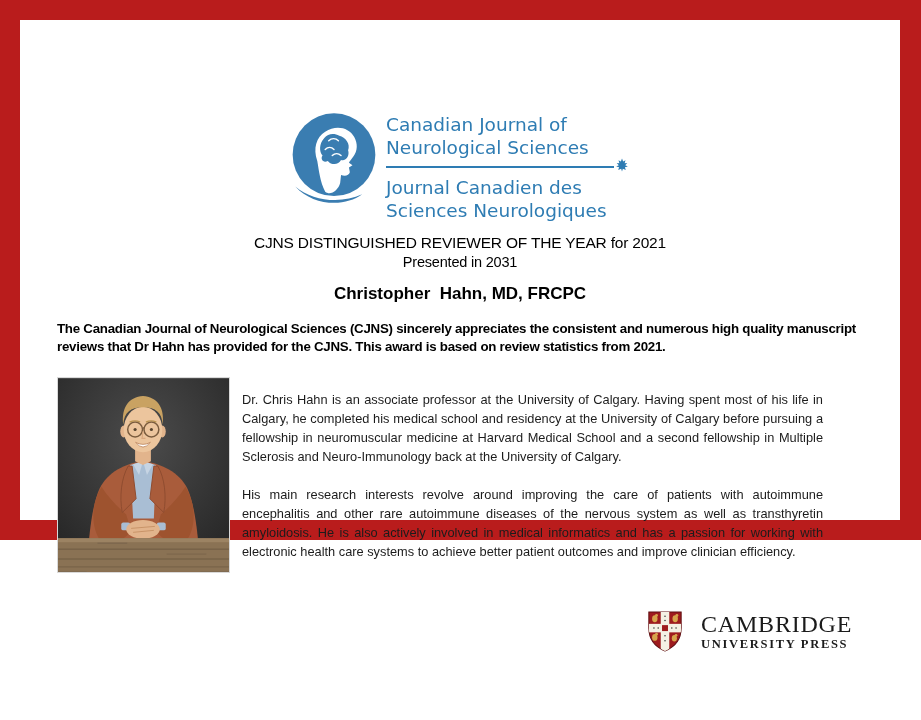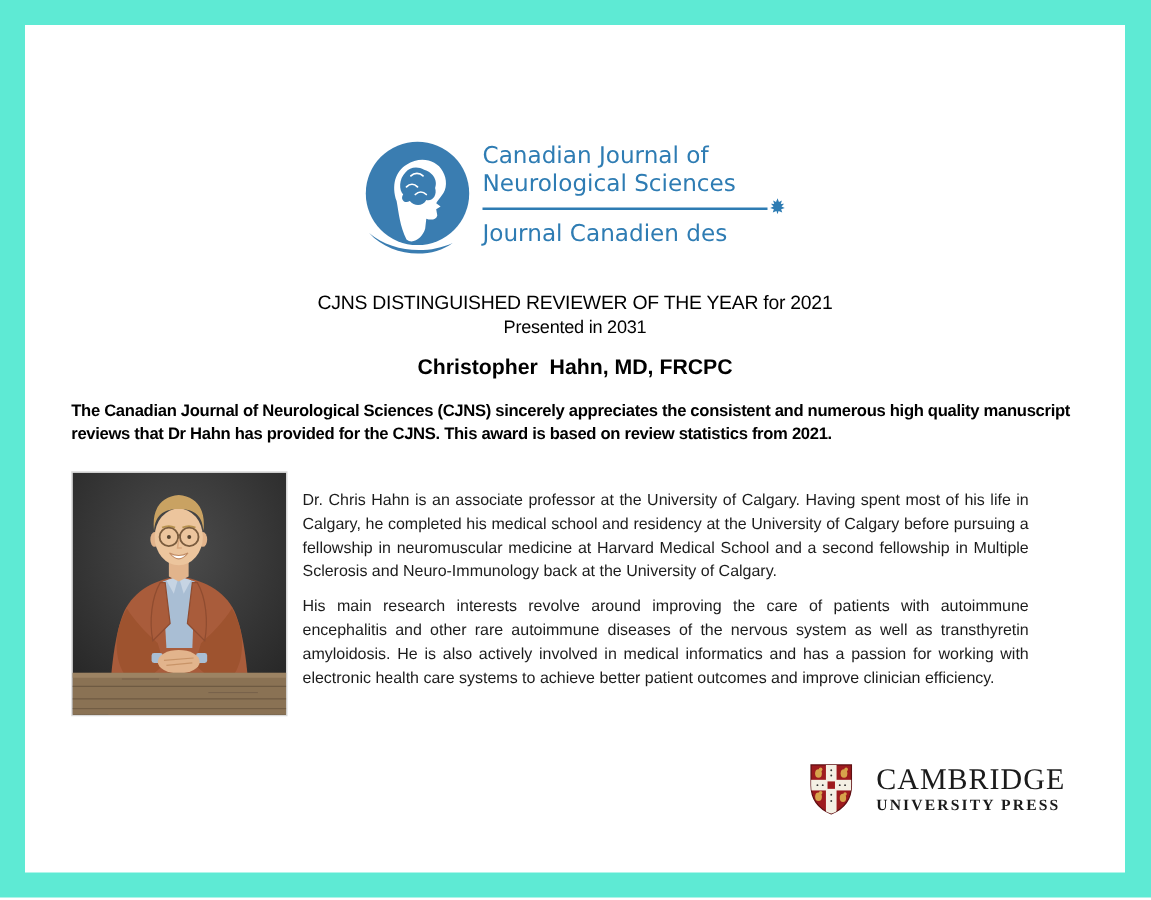--- a/index.html
+++ b/index.html
@@ -1,21 +1,21 @@
 <!DOCTYPE html>
 <html><head>
 <meta charset="utf-8">
 <style>
   * { margin:0; padding:0; box-sizing:border-box; }
   html,body { width:921px; height:720px; }
   body { font-family:"Liberation Sans", sans-serif; }
 
   .frame {
-    width:921px; height:718px;
-    background:#5eead4;
+    width:921px; height:540px;
+    background:#b91c1c;
     position:relative;
   }
   .page {
     position:absolute; left:20px; top:20px; right:21px; bottom:20px;
     background:#ffffff;
   }
 
   
   .logo-block {
     position:absolute; left:270px; top:90px;
@@ -64,21 +64,21 @@
   }
   .portrait svg { display:block; }
 
   .bio-col {
     position:absolute; left:222px; top:370px; width:581px;
   }
   .bio-col p {
     font-size:12.8px; line-height:19px; color:#1c1c1c;
     text-align:justify;
   }
-  .bio-col p.p1 { margin-bottom:9px; }
+  .bio-col p.p1 { margin-bottom:19px; }
   .bio-col p.p2 { margin-bottom:11px; }
   .bio-col .thanks {
     font-weight:bold; font-size:13.2px; letter-spacing:-0.2px;
     color:#000; text-align:left; margin-top:9px;
   }
 
   
   .publisher {
     position:absolute; left:628px; top:591px;
     display:flex; align-items:flex-start; gap:19px;
@@ -114,20 +114,21 @@
       <div class="logo-text">
         <div>Canadian Journal of</div>
         <div>Neurological Sciences</div>
         <div class="logo-divider">
           <span class="rule"></span>
           <svg width="14" height="14" viewBox="0 0 24 24">
             <path d="M12 1 L14 6 L18 4 L16.5 9 L21 8.5 L17.5 12.5 L22 14.5 L17 16 L18.5 20.5 L13.5 18.5 L12 23 L10.5 18.5 L5.5 20.5 L7 16 L2 14.5 L6.5 12.5 L3 8.5 L7.5 9 L6 4 L10 6 Z" fill="#2E7CB3"></path>
           </svg>
         </div>
         <div>Journal Canadien des</div>
+        <div>Sciences Neurologiques</div>
       </div>
     </div>
 
     <div class="award-title">
       <div class="line1">CJNS DISTINGUISHED REVIEWER OF THE YEAR for 2021</div>
       <div class="line2">Presented in 2031</div>
     </div>
 
     <div class="recipient">Christopher  Hahn, MD, FRCPC</div>
 

